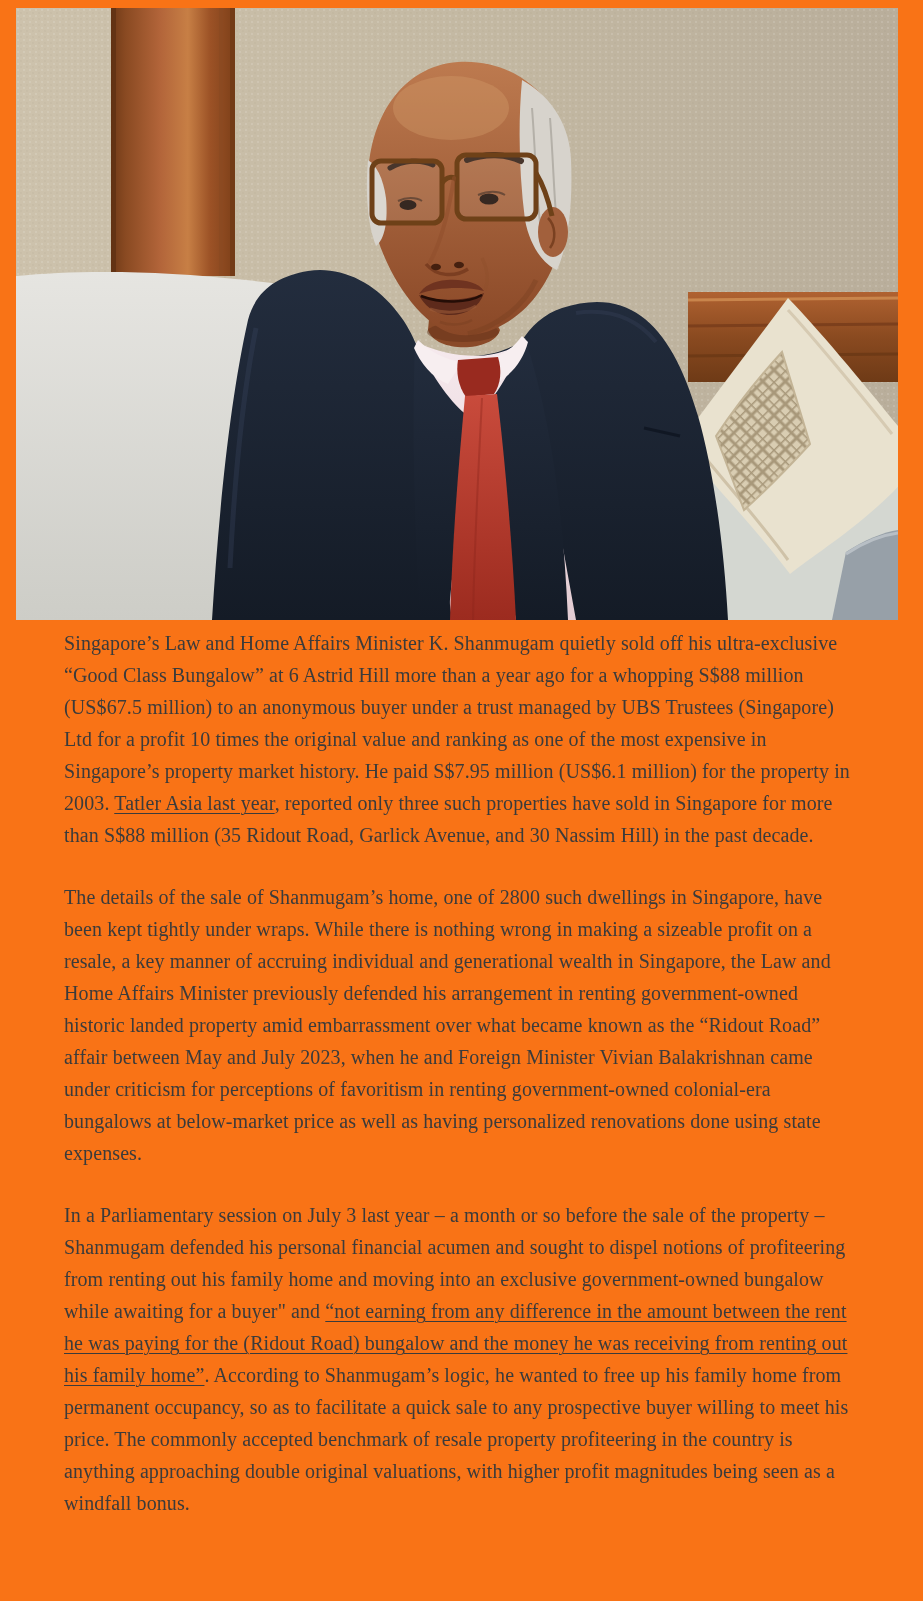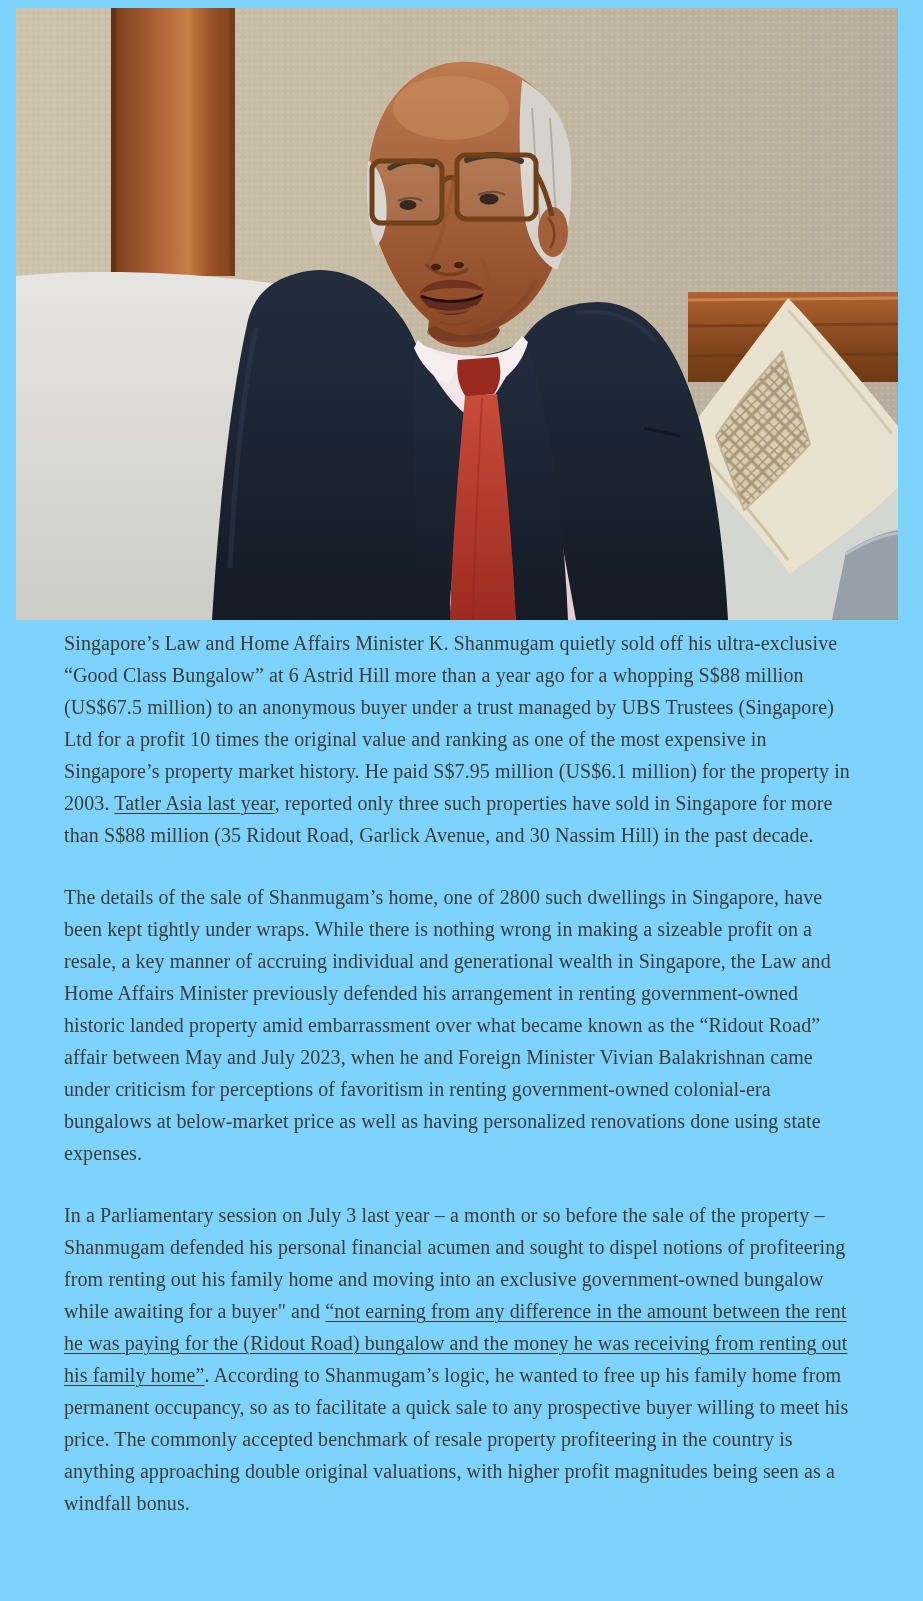--- a/index.html
+++ b/index.html
@@ -1,20 +1,20 @@
 <!DOCTYPE html>
 <html style="--c-text: #3b3b3b; --c-wall: #c7bba5; --c-wallDark: #b7ac99; --c-wood: #b06231; --c-woodDark: #8a4a20; --c-woodLight: #c87e44; --c-sofa: #dddcd8; --c-sofaDark: #c9cac5; --c-cushionCream: #e9e2cf; --c-cushionLattice: #b3a486; --c-cushionGray: #97a0a8; --c-suit: #1a2330; --c-suitEdge: #2b3750; --c-shirt: #f3e5e9; --c-tie: #bf4236; --c-tieDark: #992a1f; --c-skin: #a9663f; --c-skinShadow: #7e4122; --c-hair: #d7d3cc; --c-glasses: #6e4118;"><head>
 <meta charset="utf-8">
 <style>
   html,body{margin:0;padding:0;background:#ffffff;}
   .page{
     position:relative;
     width:923px;
     height:1601px;
-    background:#7dd3fc;
+    background:#f97316;
     overflow:hidden;
     font-family:"Liberation Serif", serif;
   }
   .photo{
     position:absolute;
     left:16px;
     top:8px;
     width:882px;
     height:612px;
   }

